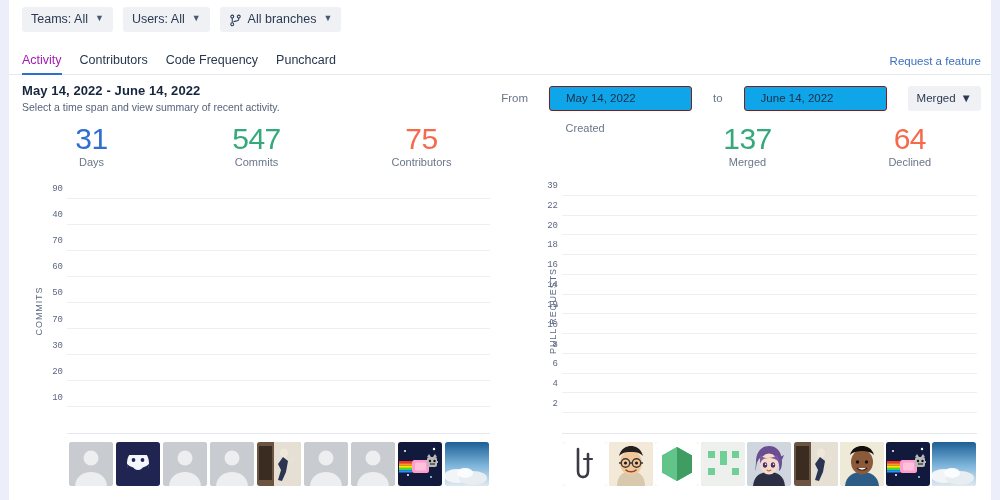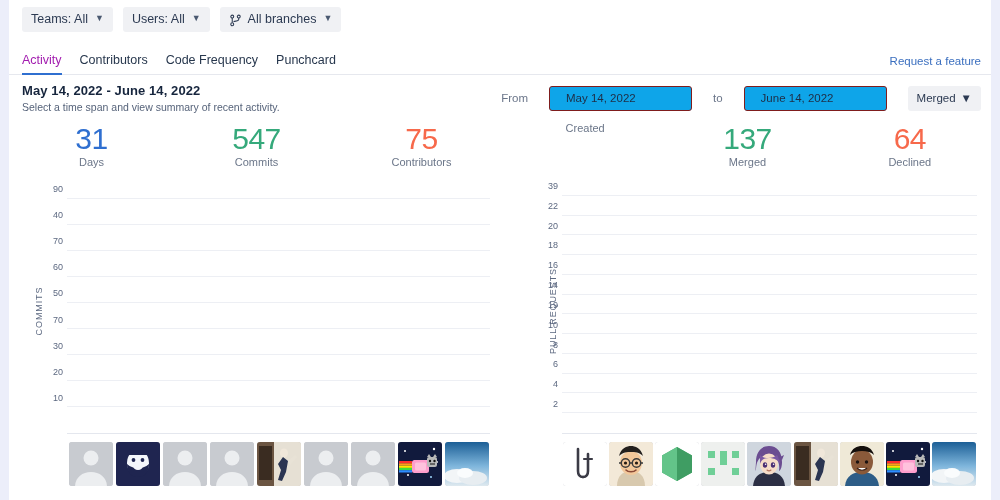--- a/index.html
+++ b/index.html
@@ -116,21 +116,21 @@
     font-size: 9px; letter-spacing: .9px; color: #5c6880;
     transform: translateY(-50%) rotate(-90deg); transform-origin: center;
     white-space: nowrap;
   }
   .plot {
     position: absolute; left: 32px; right: 14px; top: 6px; bottom: 8px;
   }
   .ylabels { position: absolute; left: 0; top: 0; bottom: 0; width: 22px; }
   .ytick {
     position: absolute; right: 0; font-size: 9px; color: #5c6880;
-    transform: translateY(-50%); text-align: right; white-space: nowrap;
+    transform: translateY(-50%); text-align: right; white-space: nowrap; font-family: Liberation Mono, monospace;
   }
   .grid {
     position: absolute; left: 26px; right: 0; top: 0; bottom: 0;
     border-bottom: 1px solid #e4e7ee;
   }
   .gline { position: absolute; left: 0; right: 0; height: 1px; background: #edeff4; }
   .bars {
     position: absolute; left: 26px; right: 0; top: 0; bottom: 0;
     display: flex; align-items: flex-end; gap: 0;
   }

